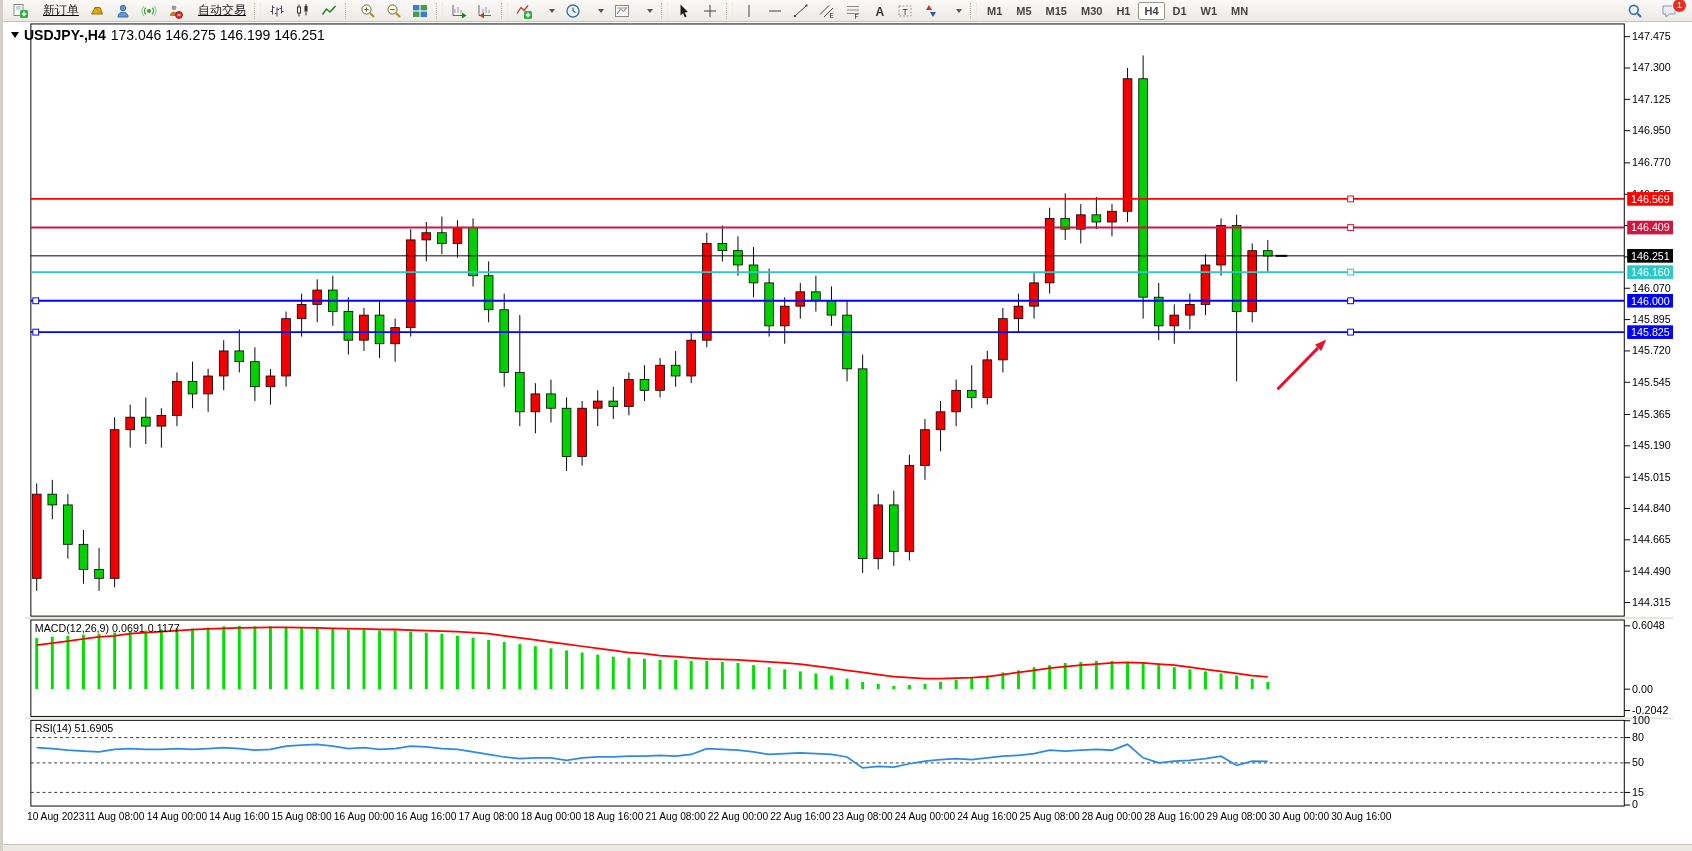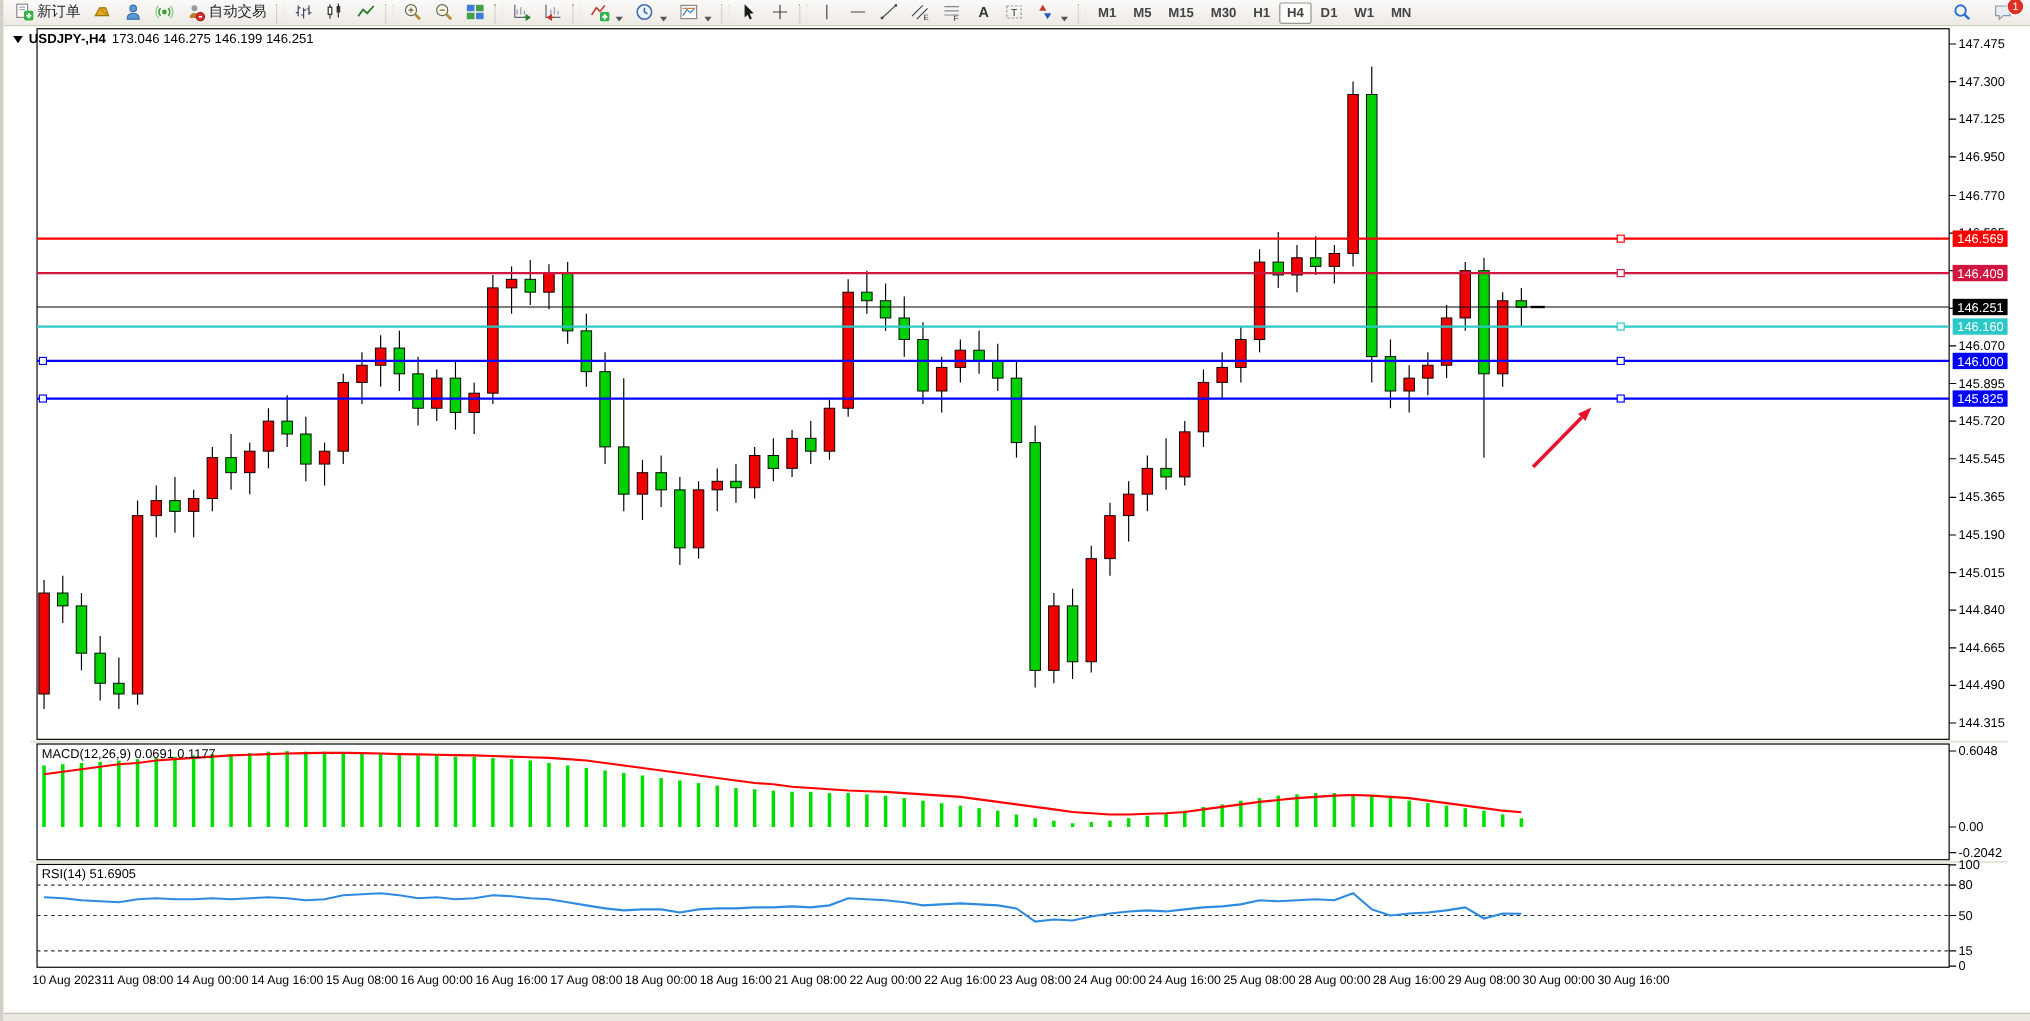--- a/index.html
+++ b/index.html
@@ -1,31 +1,31 @@
 <!DOCTYPE html>
 <html><head>
 <meta charset="utf-8">
 <style>
   html,body{margin:0;padding:0;background:#fff;font-family:"Liberation Sans",sans-serif;}
   #app{position:relative;width:1692px;height:851px;overflow:hidden;background:#fff;border-left:3px solid #d4d0c8;box-sizing:border-box;}
   
   #toolbar{position:absolute;top:0;left:0;right:0;height:22px;background:linear-gradient(#fbfaf8,#edeae4);border-bottom:1px solid #c6c2ba;display:flex;align-items:center;padding:0 4px;box-sizing:border-box;}
-  .tb-btn{display:inline-flex;align-items:flex-end;gap:3px;padding:1px 3px;margin:0 1px;border:1px solid transparent;border-radius:2px;cursor:default;height:18px;box-sizing:border-box;white-space:nowrap;}
+  .tb-btn{display:inline-flex;align-items:center;gap:15px;padding:1px 3px;margin:0 1px;border:1px solid transparent;border-radius:2px;cursor:default;height:18px;box-sizing:border-box;white-space:nowrap;text-decoration:underline;}
   .tb-btn svg{width:16px;height:16px;display:block;}
   .tb-btn .lbl{font-size:12px;color:#222;}
   .tb-grip{width:5px;height:16px;margin:0 3px;border-left:1px dotted #b5b1a8;border-right:1px dotted #e9e6df;}
   .caret{width:0;height:0;border-left:3px solid transparent;border-right:3px solid transparent;border-top:4px solid #555;margin-left:2px;}
   .tf-btn{font-size:11px;color:#444;padding:2px 5px;margin:0 1px;border:1px solid transparent;border-radius:2px;font-weight:bold;}
   .tf-btn.active{border:1px solid #9a968e;background:#fcfcfa;}
   #tb-right{margin-left:auto;display:flex;align-items:center;gap:8px;padding-right:6px;}
   .badge{position:absolute;top:-5px;right:-7px;background:#e03024;color:#fff;border-radius:50%;width:13px;height:13px;font-size:9px;line-height:13px;text-align:center;border:1px solid #fff;}
   
   #chart-wrap{position:absolute;top:22px;left:0;width:1692px;height:823px;background:#fff;}
   #plot{position:absolute;top:0;left:0;}
-  #chart-title{position:absolute;top:5px;left:8px;font-size:11px;color:#000;display:flex;align-items:center;gap:5px;justify-content:center;}
+  #chart-title{position:absolute;top:5px;left:8px;font-size:14px;color:#000;display:flex;align-items:center;gap:5px;justify-content:center;}
   #chart-title .tri{width:0;height:0;border-left:4px solid transparent;border-right:4px solid transparent;border-top:6px solid #000;}
   #statusbar{position:absolute;bottom:0;left:0;right:0;height:6px;background:#ece9e2;border-top:1px solid #c6c2ba;}
   text{font-family:"Liberation Sans",sans-serif;}
 </style>
 </head>
 <body>
 
 <div id="app">
   <div id="toolbar">
       <span class="tb-btn">

